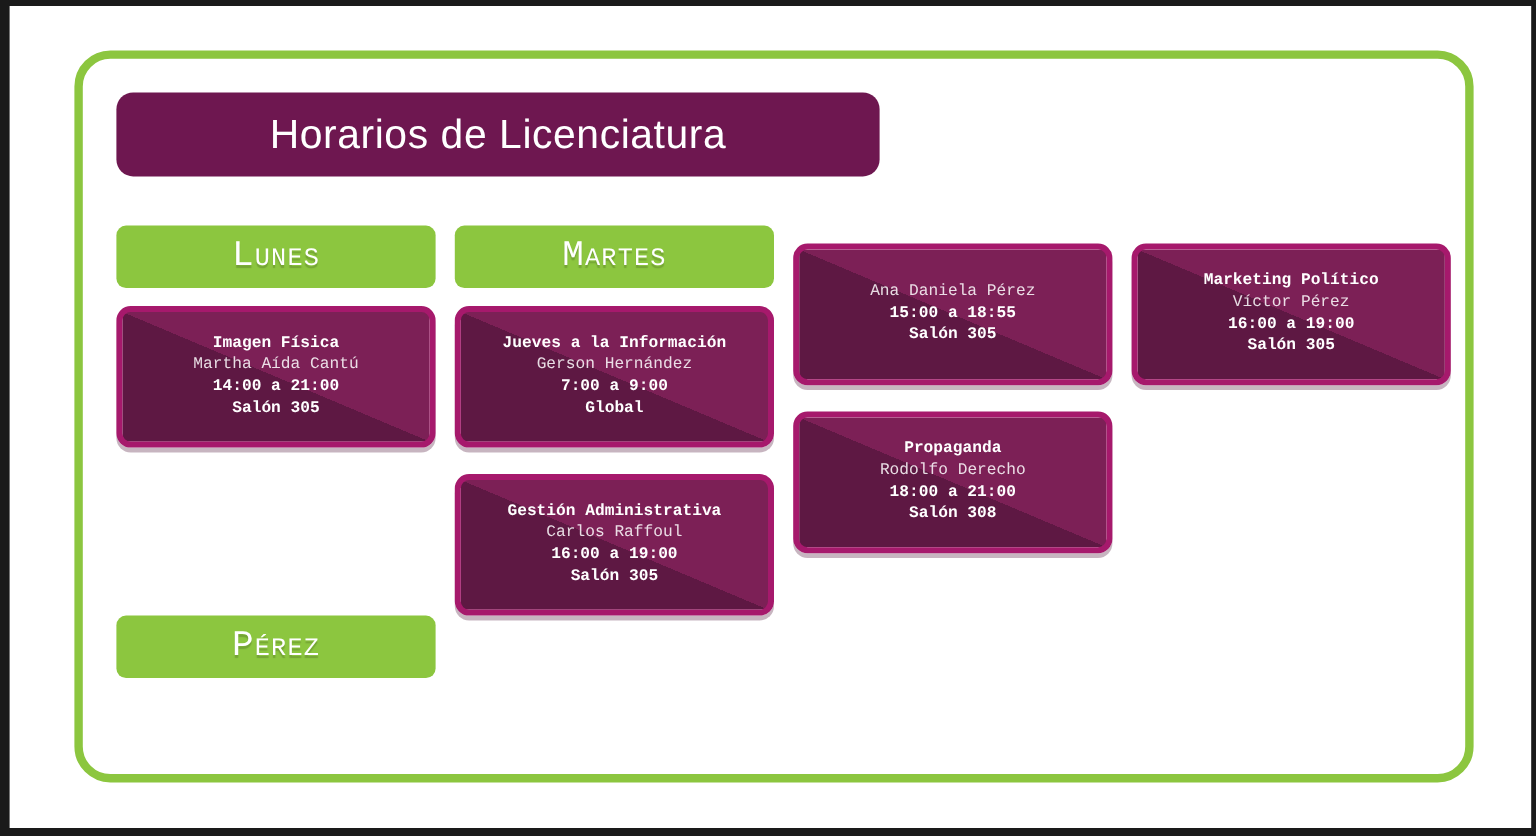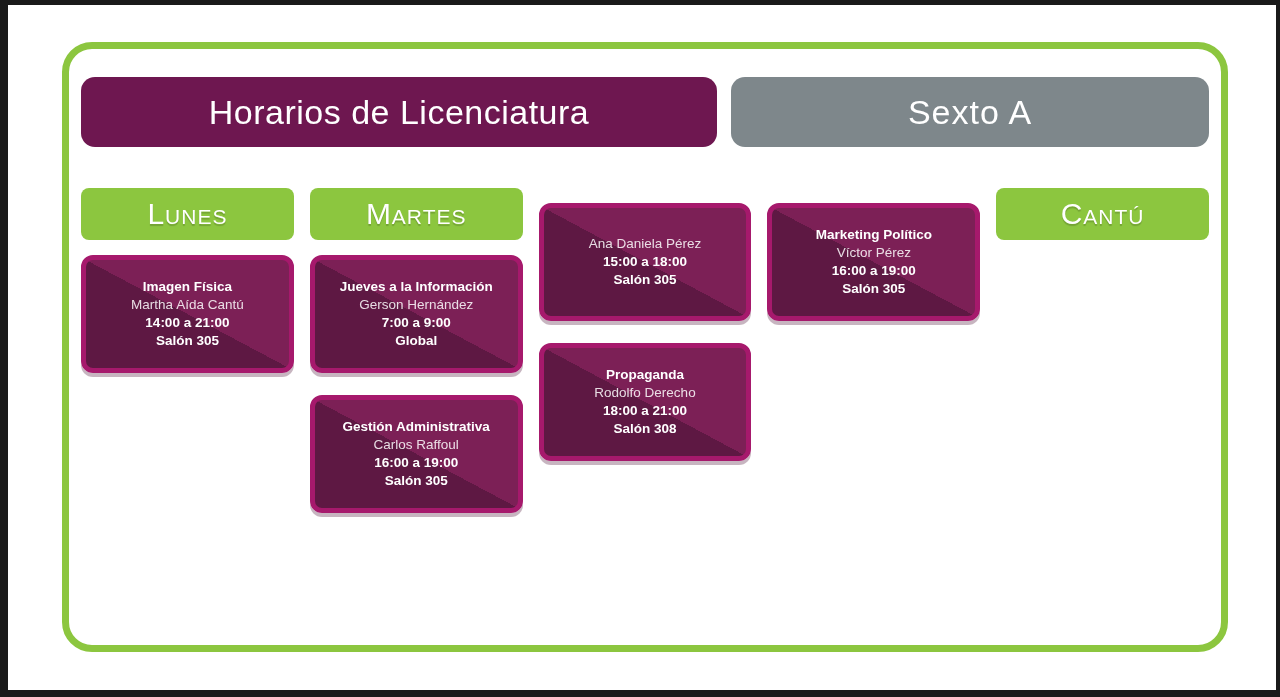--- a/index.html
+++ b/index.html
@@ -26,21 +26,21 @@
     border-style:solid;
     border-color:var(--frame-black);
     border-width:5px 4px 7px 8px;
   }
   .frame{
     position:absolute;
     left:54px;top:37px;            
     width:1166px;height:610px;
     border:7px solid var(--green);
     border-radius:30px;
-    padding:28px 12px 0 12px;
+    padding:28px 12px 0 28px;
     background:#ffffff;
   }
   .header-row{
     display:flex;
     gap:14px;
     height:70px;
   }
   .title-box{
     flex:0 0 636px;
     background:var(--purple-dark);
@@ -55,22 +55,23 @@
     background:var(--gray);
     border-radius:14px;
     color:var(--white);
     font-size:34px;
     letter-spacing:1px;
     display:flex;align-items:center;justify-content:center;
   }
   .days-grid{
     margin-top:41px;
     display:grid;
-    grid-template-columns:repeat(5,1fr);
+    grid-template-columns:repeat(4,1fr);
     column-gap:16px;
+    font-family:Liberation Mono, monospace;
   }
   .day-column{
     display:flex;
     flex-direction:column;
   }
   .day-header{
     height:52px;
     background:var(--green);
     border-radius:8px;
     color:var(--white);
@@ -111,21 +112,20 @@
   .class-room{font-weight:600;}
 </style>
 </head>
 <body>
 
 <div class="canvas">
   <div class="frame">
 
     <div class="header-row">
       <div class="title-box">Horarios de Licenciatura</div>
-      <div class="group-box">Sexto A</div>
     </div>
 
     <div class="days-grid">
         <div class="day-column">
           <div class="day-header">Lunes</div>
           <div class="cards">
             <div class="class-card">
               <div class="class-subject">Imagen Física</div>
               <div class="class-professor">Martha Aída Cantú</div>
               <div class="class-time">14:00 a 21:00</div>
@@ -147,21 +147,21 @@
               <div class="class-professor">Carlos Raffoul</div>
               <div class="class-time">16:00 a 19:00</div>
               <div class="class-room">Salón 305</div>
             </div>
           </div>
         </div>
         <div class="day-column">
           <div class="cards">
             <div class="class-card">
               <div class="class-professor">Ana Daniela Pérez</div>
-              <div class="class-time">15:00 a 18:00</div>
+              <div class="class-time">15:00 a 18:55</div>
               <div class="class-room">Salón 305</div>
             </div>
             <div class="class-card">
               <div class="class-subject">Propaganda</div>
               <div class="class-professor">Rodolfo Derecho</div>
               <div class="class-time">18:00 a 21:00</div>
               <div class="class-room">Salón 308</div>
             </div>
           </div>
         </div>
@@ -169,19 +169,19 @@
           <div class="cards">
             <div class="class-card">
               <div class="class-subject">Marketing Político</div>
               <div class="class-professor">Víctor Pérez</div>
               <div class="class-time">16:00 a 19:00</div>
               <div class="class-room">Salón 305</div>
             </div>
           </div>
         </div>
         <div class="day-column">
-          <div class="day-header">Cantú</div>
+          <div class="day-header">Pérez</div>
           <div class="cards"></div>
         </div>
       </div>
 
   </div>
 </div>
 
 </body></html>

